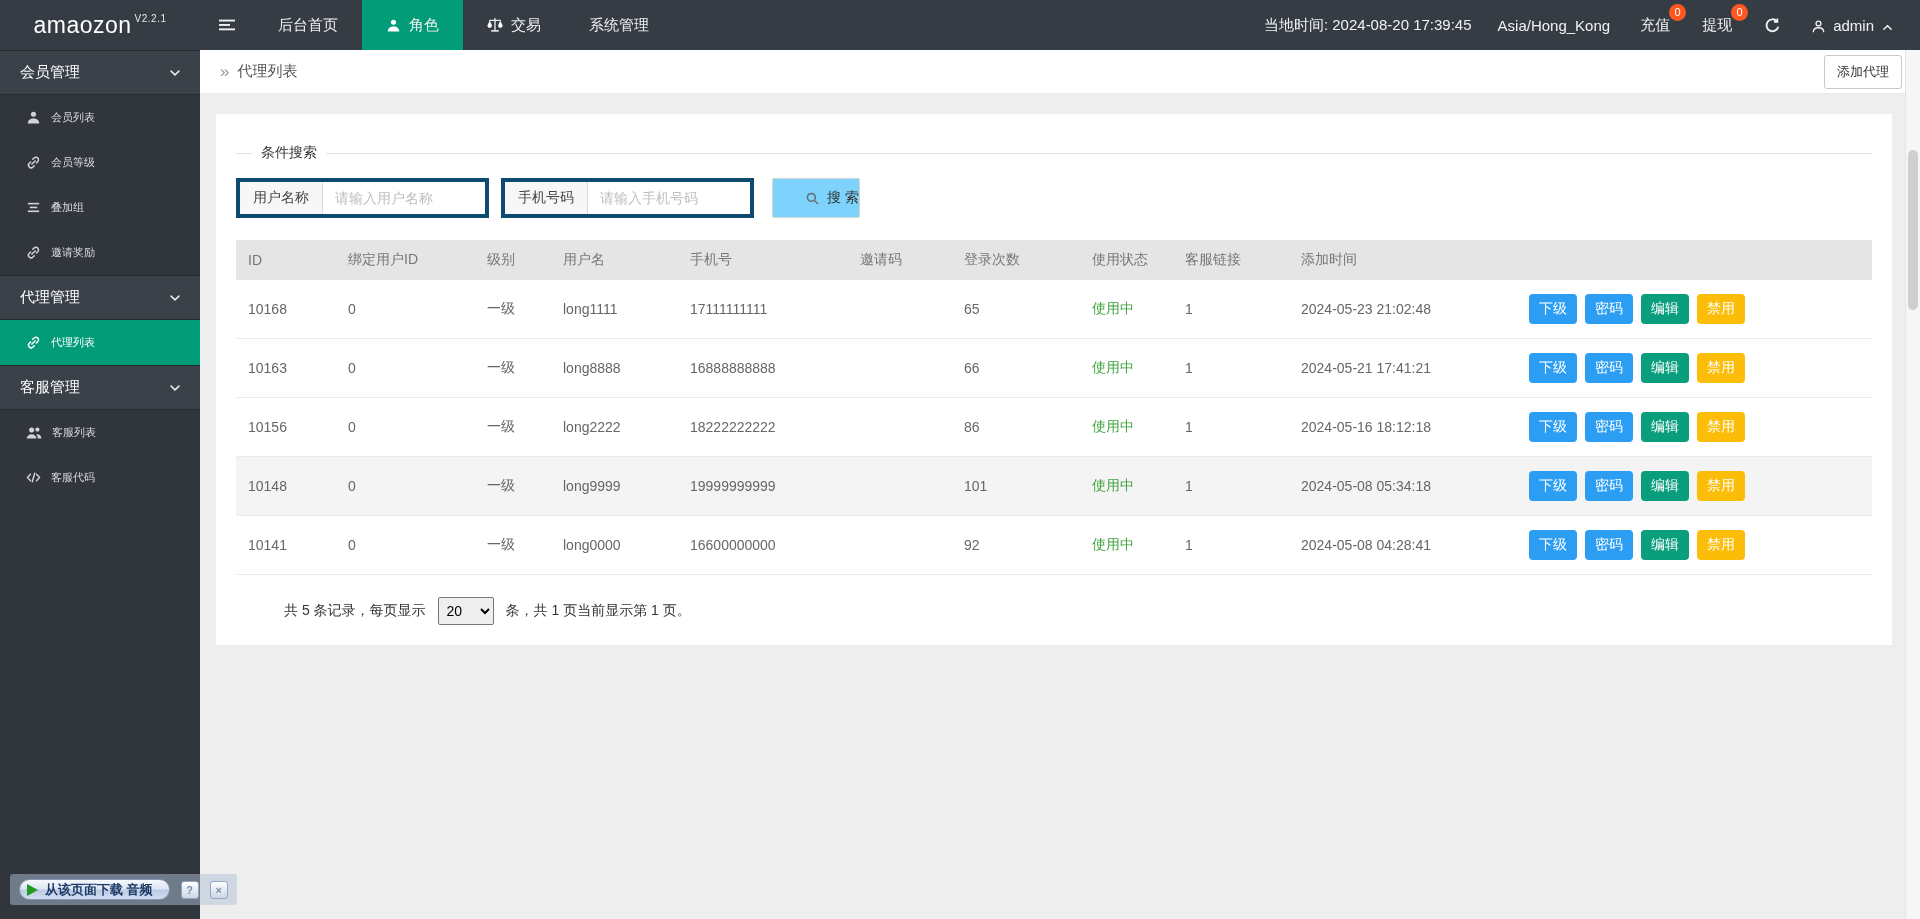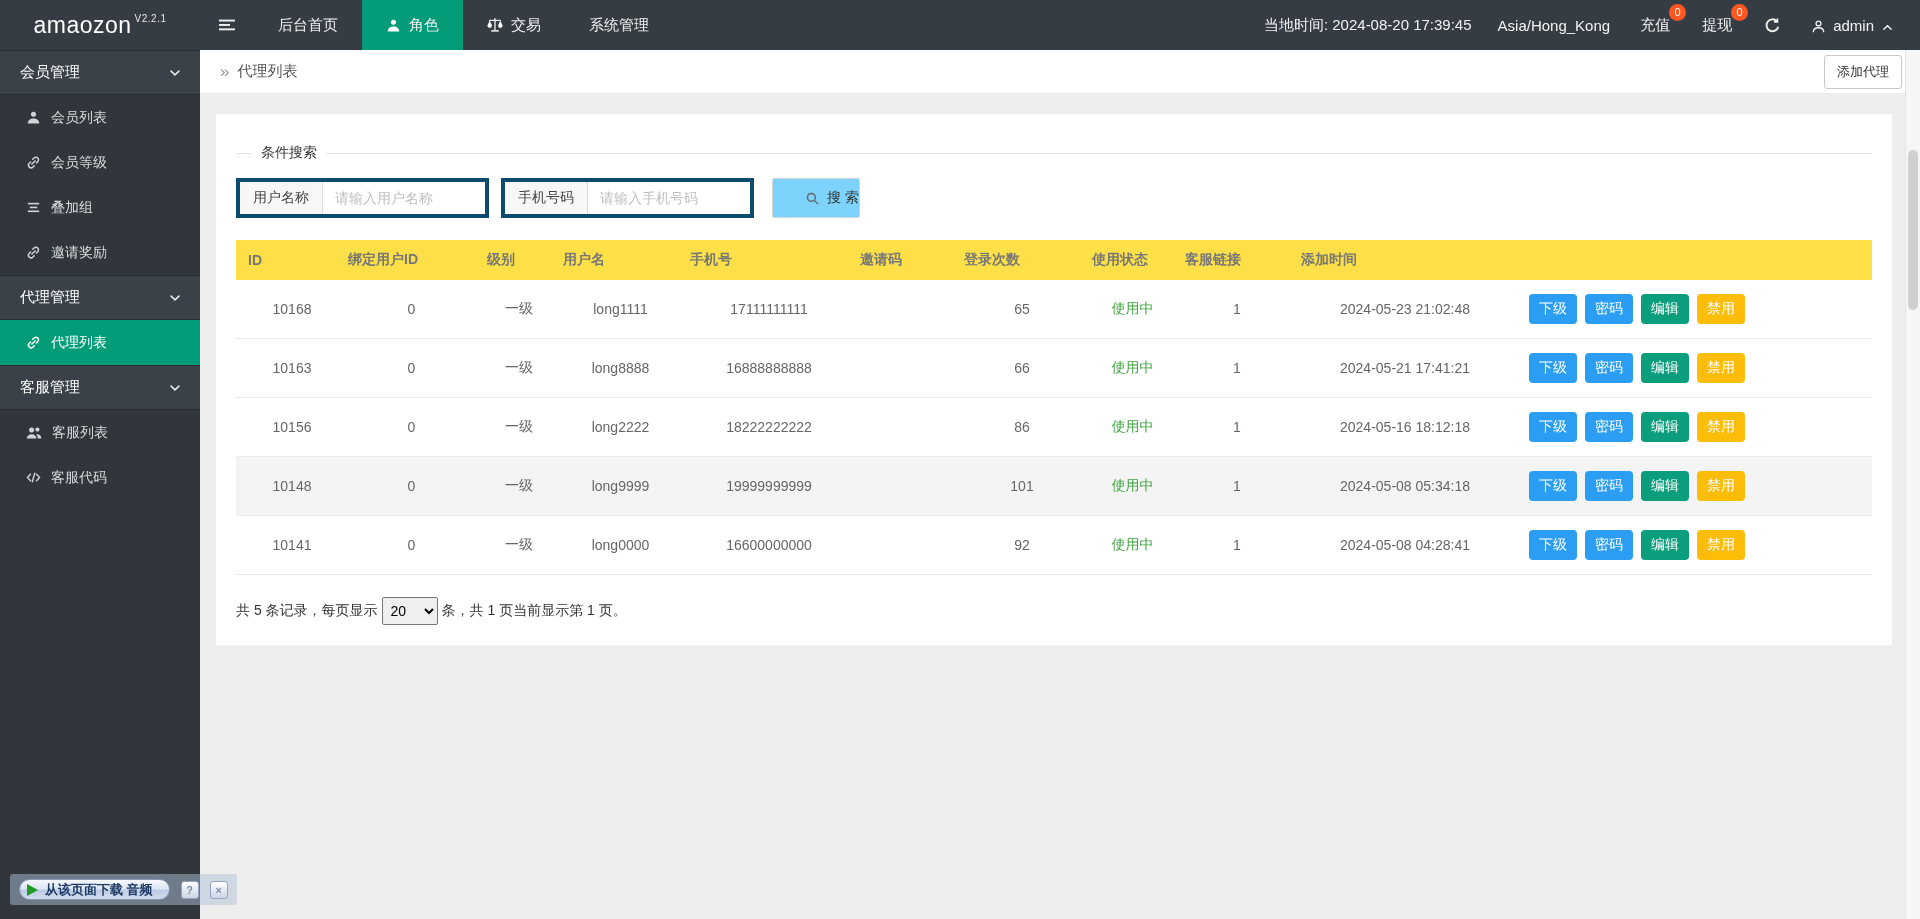--- a/index.html
+++ b/index.html
@@ -46,21 +46,21 @@
     background:#30363c; z-index:20;
   }
   .side-section {
     height:45px; display:flex; align-items:center; justify-content:space-between;
     padding:0 18px 0 20px; background:#3a4149; color:#fff; font-size:15px; cursor:pointer;
     border-top:1px solid #272c31; border-bottom:1px solid #272c31;
   }
   .side-section .chev { color:#e8e8e8; }
   .side-item {
     height:45px; display:flex; align-items:center; gap:10px;
-    padding:0 12px 0 26px; color:#d9dbdd; font-size:14px; cursor:pointer;
+    padding:0 12px 0 26px; color:#d9dbdd; font-size:11px; cursor:pointer;
   }
   .side-item .icon { color:#d2d5d8; }
   .side-item.active { background:#029d78; color:#fff; }
   .side-item.active .icon { color:#fff; }
 
   
   .main { position:absolute; top:50px; left:200px; right:0; bottom:0; }
   .breadcrumb-bar {
     height:44px; background:#fff; border-bottom:1px solid #ebebeb;
     display:flex; align-items:center; padding:0 18px 0 20px; position:relative;
@@ -95,44 +95,44 @@
   .search-btn {
     display:flex; align-items:center; justify-content:flex-end; gap:7px;
     width:88px; height:40px; background:#7dd3fc; border:1px solid #d4d4d4; border-radius:2px;
     font-size:14px; color:#333; cursor:pointer; margin-left:6px; font-family:inherit;
   }
   .search-btn .icon { color:#666; }
 
   
   table { width:100%; border-collapse:collapse; table-layout:fixed; margin-top:14px; }
   th {
-    background:#fde047; font-weight:bold; color:#777; text-align:left;
+    background:#e5e5e5; font-weight:normal; color:#777; text-align:left;
     padding:11px 0 11px 12px; font-size:14px;
   }
   th:nth-child(1){width:100px} th:nth-child(2){width:139px} th:nth-child(3){width:76px}
   th:nth-child(4){width:127px} th:nth-child(5){width:170px} th:nth-child(6){width:104px}
   th:nth-child(7){width:128px} th:nth-child(8){width:93px}  th:nth-child(9){width:116px}
   th:nth-child(10){width:220px}
   td {
     padding:14px 0 14px 12px; border-bottom:1px solid #ebebeb; color:#666; font-size:14px;
-    overflow:hidden; white-space:nowrap;text-align:center;
+    overflow:hidden; white-space:nowrap;
   }
   tr.hl td { background:#f4f4f4; }
   td.status { color:#40a33f; }
   td.actions { text-align:right; padding-right:130px; }
   .btn {
     border:none; border-radius:4px; color:#fff; font-size:14px; padding:6px 10px;
     margin-left:8px; cursor:pointer; min-width:46px; font-family:inherit;
   }
   .btn-blue { background:#2b9df3; }
   .btn-green { background:#0b9e7d; }
   .btn-yellow { background:#fbbd08; }
 
   
-  .pager { margin-top:22px; font-size:14px; color:#333; display:flex; align-items:center; gap:4px; }
+  .pager { margin-top:22px; font-size:14px; color:#333; display:flex; align-items:center; gap:12px;margin-left:48px; }
   .pager select {
     height:28px; min-width:56px; border:1px solid #777; border-radius:2px; font-size:14px;
     font-family:inherit; padding:0 4px;
   }
 
   
   .scrollbar {
     position:absolute; top:50px; right:0; width:15px; bottom:0;
     background:#f6f6f6; border-left:1px solid #e4e4e4; z-index:40;
   }

